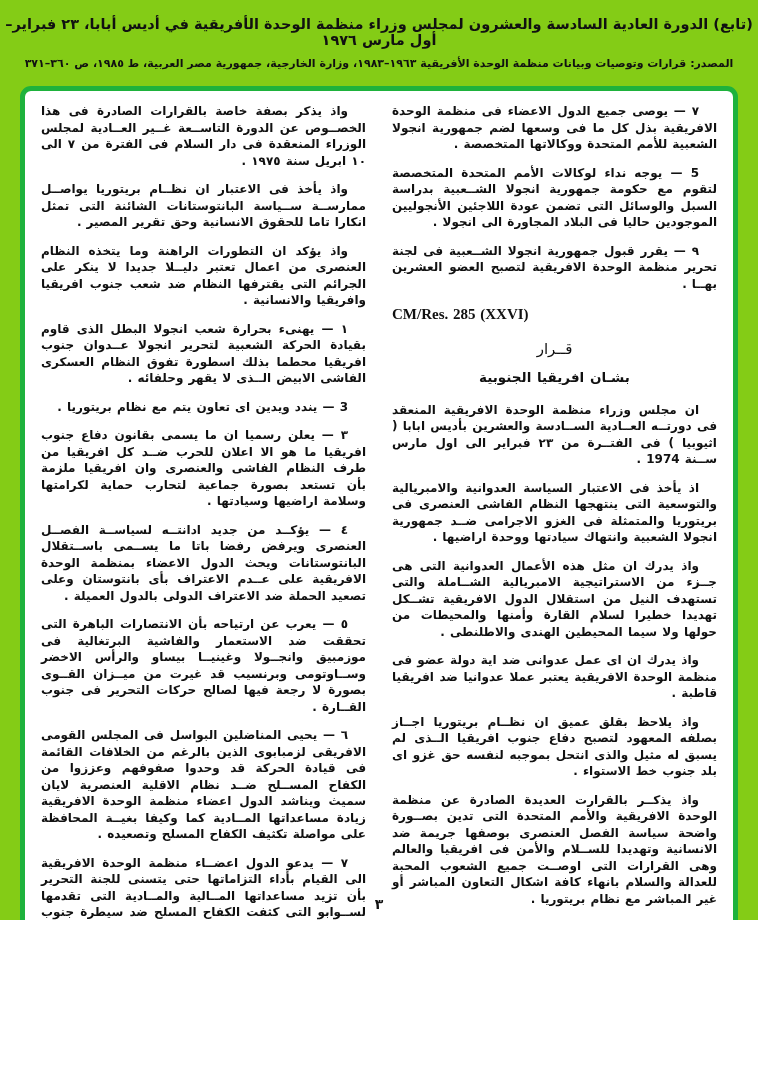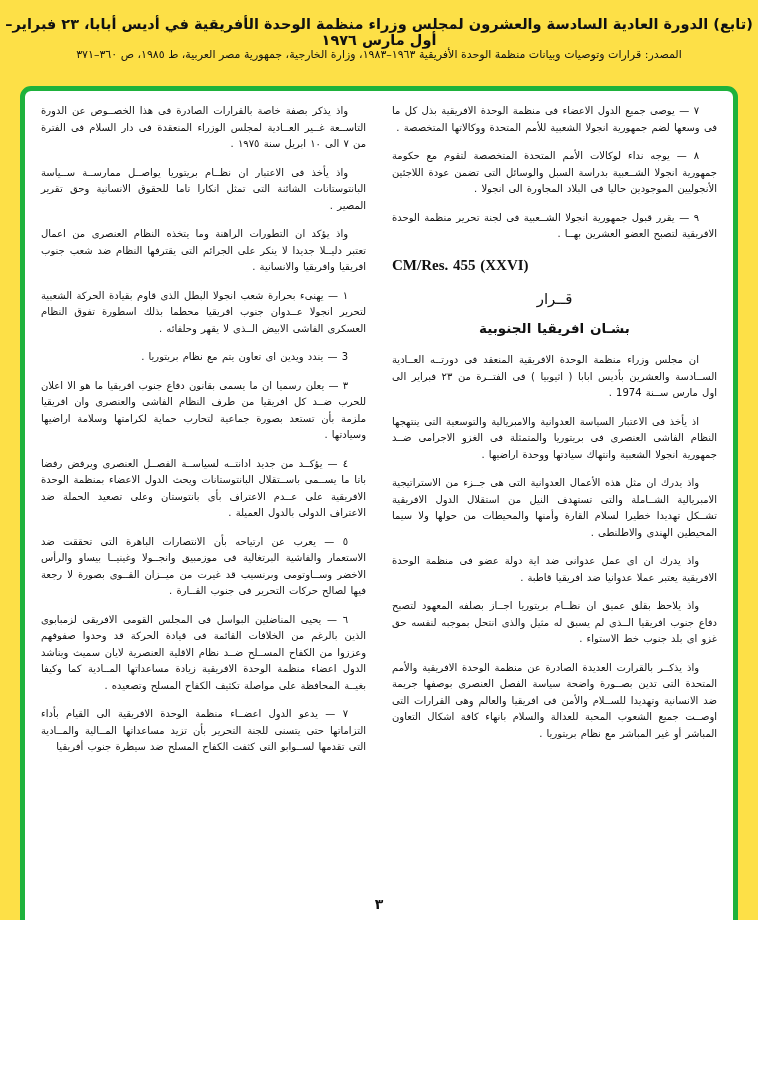--- a/index.html
+++ b/index.html
@@ -2,42 +2,43 @@
 <html lang="ar" style="--accent: #1eb23c; --ink: #111111;"><head>
 <meta charset="utf-8">
 <style>
   :root { --accent: #1eb23c; --ink: #111; }
   * { margin: 0; padding: 0; box-sizing: border-box; }
   html, body { background: #fff; }
   .page {
     position: relative;
     width: 758px;
     height: 920px;
-    background: #fde047;
+    background: #84cc16;
     font-family: "DejaVu Sans", sans-serif;
     color: var(--ink);
     overflow: hidden;
   }
   
   .header {
     position: absolute;
     top: 16px;
     left: 0;
     width: 100%;
     text-align: center;
     direction: rtl;
   }
   .header-line1 {
     font-size: 14.5px;
     font-weight: 700;
     letter-spacing: 0.2px;
   }
   .header-line2 {
+    margin-top: 9px;
     font-size: 11px;
-    font-weight: 400;
+    font-weight: 700;
   }
   
   .doc-box {
     position: absolute;
     left: 20px;
     top: 86px;
     width: 718px;
     height: 940px;
     border: 5px solid var(--accent);
     border-radius: 11px;
@@ -50,22 +51,22 @@
     display: flex;
     gap: 26px;
     height: 100%;
   }
   .col {
     flex: 1 1 0;
     direction: rtl;
     text-align: justify;
   }
   .para {
-    font-size: 10px;
-    font-weight: 400;
+    font-size: 12px;
+    font-weight: 700;
     line-height: 16.5px;
     text-indent: 18px;
     margin-bottom: 12px;
     word-spacing: 1px;
   }
   .reference {
     direction: ltr;
     text-align: left;
     font-family: "Liberation Serif", serif;
     font-weight: 700;
@@ -106,24 +107,24 @@
   <div class="header">
     <div class="header-line1">(تابع) الدورة العادية السادسة والعشرون لمجلس وزراء منظمة الوحدة الأفريقية في أديس أبابا، ٢٣ فبراير– أول مارس ١٩٧٦</div>
     <div class="header-line2">المصدر: قرارات وتوصيات وبيانات منظمة الوحدة الأفريقية ١٩٦٣–١٩٨٣، وزارة الخارجية، جمهورية مصر العربية، ط ١٩٨٥، ص ٣٦٠–٣٧١</div>
   </div>
 
   <div class="doc-box">
     <div class="columns">
 
       <div class="col">
         <p class="para">٧ — يوصى جميع الدول الاعضاء فى منظمة الوحدة الافريقية بذل كل ما فى وسعها لضم جمهورية انجولا الشعبية للأمم المتحدة ووكالاتها المتخصصة .</p>
-        <p class="para">٨ — يوجه نداء لوكالات الأمم المتحدة المتخصصة لتقوم مع حكومة جمهورية انجولا الشــعبية بدراسة السبل والوسائل التى تضمن عودة اللاجئين الأنجوليين الموجودين حاليا فى البلاد المجاورة الى انجولا .</p>
+        <p class="para">5 — يوجه نداء لوكالات الأمم المتحدة المتخصصة لتقوم مع حكومة جمهورية انجولا الشــعبية بدراسة السبل والوسائل التى تضمن عودة اللاجئين الأنجوليين الموجودين حاليا فى البلاد المجاورة الى انجولا .</p>
         <p class="para">٩ — يقرر قبول جمهورية انجولا الشــعبية فى لجنة تحرير منظمة الوحدة الافريقية لتصبح العضو العشرين بهــا .</p>
 
-        <p class="para reference">CM/Res. 455 (XXVI)</p>
+        <p class="para reference">CM/Res. 285 (XXVI)</p>
         <p class="para res-title">قــرار</p>
         <p class="para res-subtitle">بشـان افريقيا الجنوبية</p>
 
         <p class="para">ان مجلس وزراء منظمة الوحدة الافريقية المنعقد فى دورتــه العــادية الســادسة والعشرين بأديس ابابا ( اثيوبيا ) فى الفتــرة من ٢٣ فبراير الى اول مارس ســنة 1974 .</p>
         <p class="para">اذ يأخذ فى الاعتبار السياسة العدوانية والامبريالية والتوسعية التى ينتهجها النظام الفاشى العنصرى فى بريتوريا والمتمثلة فى الغزو الاجرامى ضــد جمهورية انجولا الشعبية وانتهاك سيادتها ووحدة اراضيها .</p>
         <p class="para">واذ يدرك ان مثل هذه الأعمال العدوانية التى هى جــزء من الاستراتيجية الامبريالية الشــاملة والتى تستهدف النيل من استقلال الدول الافريقية تشــكل تهديدا خطيرا لسلام القارة وأمنها والمحيطات من حولها ولا سيما المحيطين الهندى والاطلنطى .</p>
         <p class="para">واذ يدرك ان اى عمل عدوانى ضد اية دولة عضو فى منظمة الوحدة الافريقية يعتبر عملا عدوانيا ضد افريقيا قاطبة .</p>
         <p class="para">واذ يلاحظ بقلق عميق ان نظــام بريتوريا اجــاز بصلفه المعهود لتصبح دفاع جنوب افريقيا الــذى لم يسبق له مثيل والذى انتحل بموجبه لنفسه حق غزو اى بلد جنوب خط الاستواء .</p>
         <p class="para">واذ يذكــر بالقرارت العديدة الصادرة عن منظمة الوحدة الافريقية والأمم المتحدة التى تدين بصــورة واضحة سياسة الفصل العنصرى بوصفها جريمة ضد الانسانية وتهديدا للســلام والأمن فى افريقيا والعالم وهى القرارات التى اوصــت جميع الشعوب المحبة للعدالة والسلام بانهاء كافة اشكال التعاون المباشر أو غير المباشر مع نظام بريتوريا .</p>
       </div>

